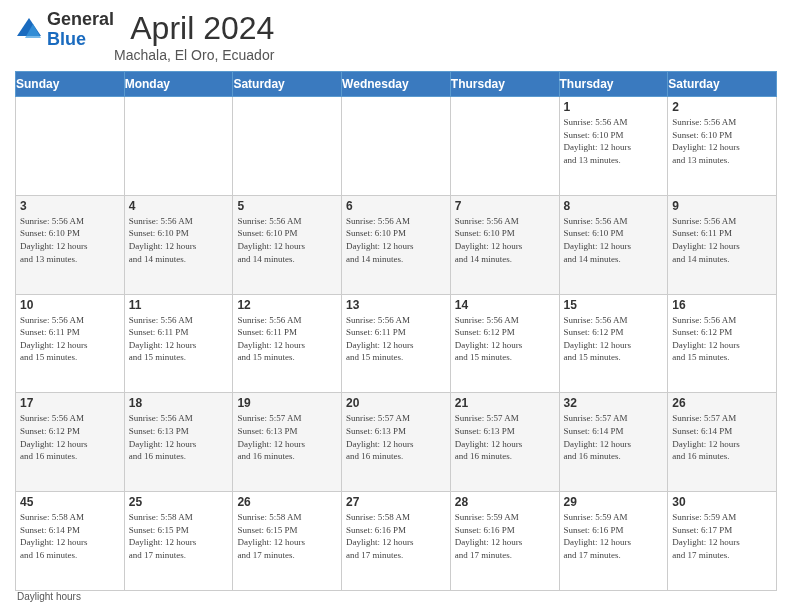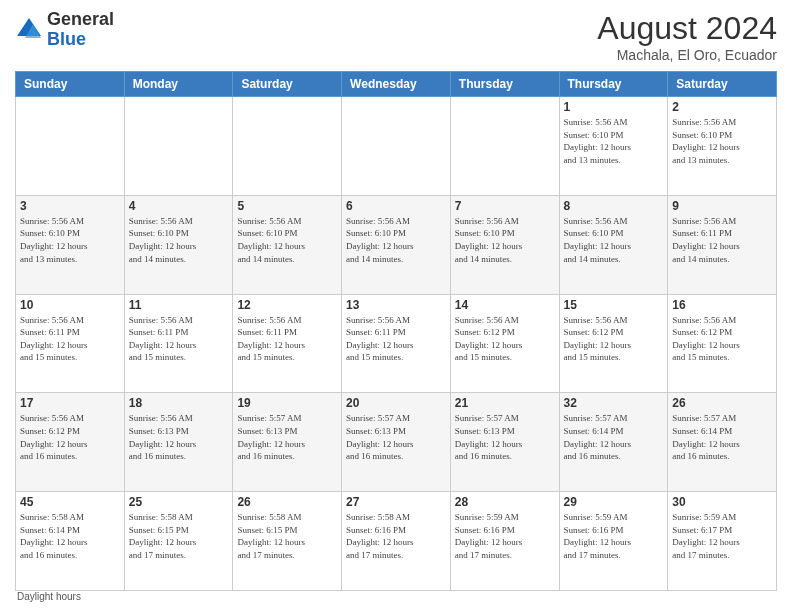--- a/index.html
+++ b/index.html
@@ -12,21 +12,20 @@
     }
     .page {
       width: 792px;
       height: 612px;
       padding: 10px 15px;
       display: flex;
       flex-direction: column;
     }
     .header {
       display: flex;
-      justify-content: space-between;
       align-items: flex-start;
       margin-bottom: 8px;
     }
     .logo {
       display: flex;
       align-items: center;
       gap: 4px;
     }
     .logo-text {
       font-size: 18px;
@@ -55,21 +54,21 @@
       flex: 1;
       border-collapse: collapse;
       width: 100%;
       table-layout: fixed;
     }
     .calendar thead th {
       background: #3a7abf;
       color: #fff;
       font-size: 12px;
       font-weight: bold;
-      padding: 5px 8px;
+      padding: 5px 0;
       text-align: left;
       border: 1px solid #5a9acf;
     }
     .calendar tbody td {
       border: 1px solid #ccc;
       vertical-align: top;
       padding: 3px 4px;
       font-size: 9.5px;
       color: #333;
       background: #fff;
@@ -110,21 +109,21 @@
       <svg class="logo-icon" viewBox="0 0 28 28">
         <polygon points="14,2 26,20 2,20" fill="#1a6bbf"></polygon>
         <polygon points="18,8 26,22 10,22" fill="#3a9adf" opacity="0.7"></polygon>
       </svg>
       <div class="logo-text">
         <span class="logo-general">General</span><br>
         <span class="logo-blue">Blue</span>
       </div>
     </div>
     <div class="title-block">
-      <div class="month-title">August 2024</div>
+      <div class="month-title">April 2024</div>
       <div class="location">Machala, El Oro, Ecuador</div>
     </div>
   </div>
 
   <table class="calendar">
     <thead>
       <tr>
       <th>Sunday</th>
           <th>Monday</th>
           <th>Saturday</th>

